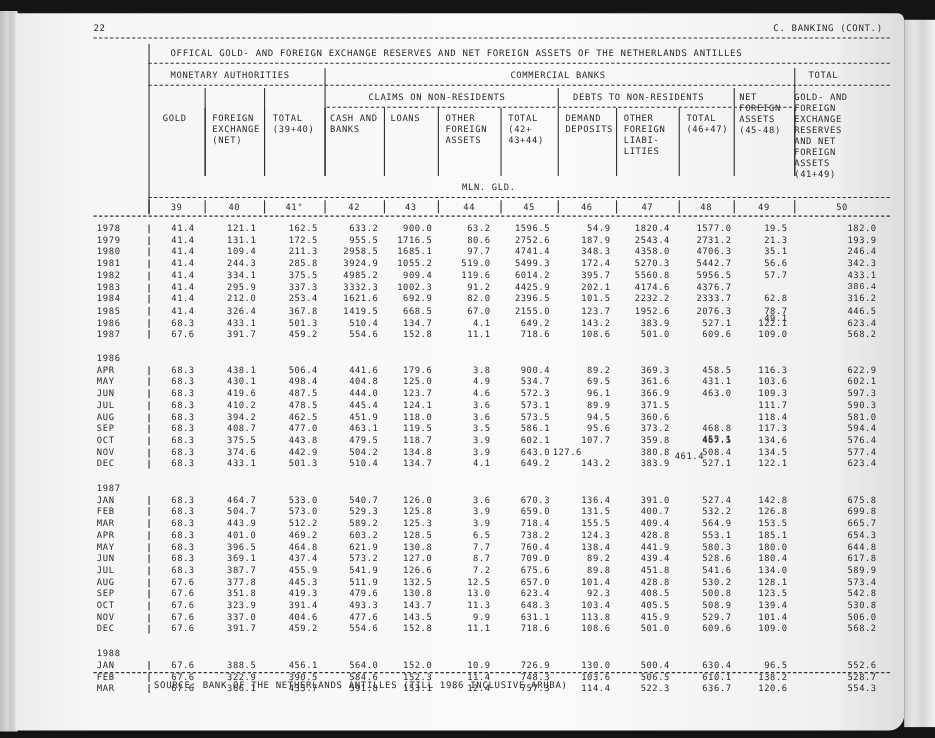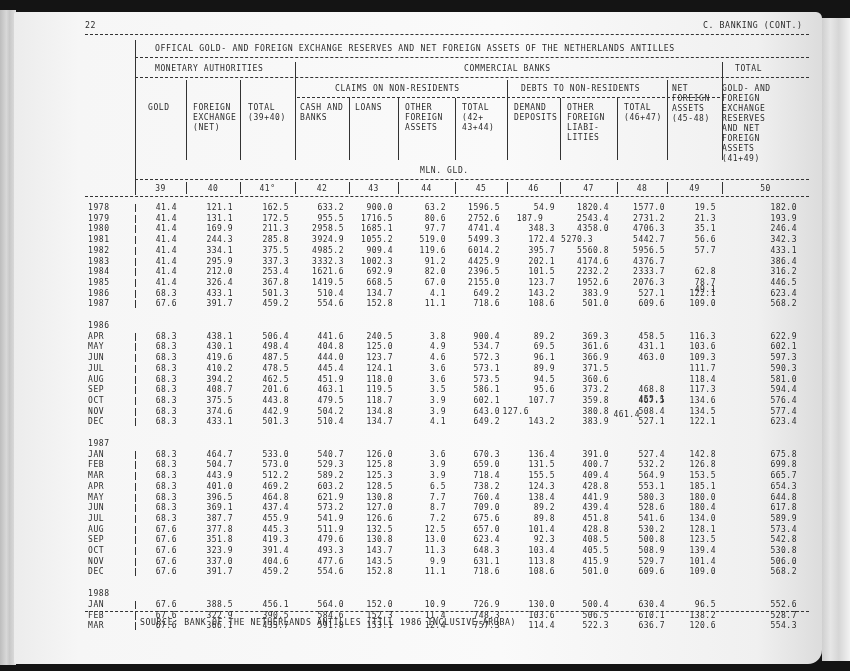--- a/index.html
+++ b/index.html
@@ -112,31 +112,31 @@
     <div>
       <div class="lbl" style="left: 88px; top: 213.7px;">1979</div>
       <div class="vbar" style="left: 135px; top: 214.7px; height: 8px;"></div>
       <div class="num" style="left: 127px; width: 50px; top: 213.7px;">41.4</div>
       <div class="num" style="left: 183px; width: 50px; top: 213.7px;">131.1</div>
       <div class="num" style="left: 239px; width: 50px; top: 213.7px;">172.5</div>
       <div class="num" style="left: 294px; width: 50px; top: 213.7px;">955.5</div>
       <div class="num" style="left: 343px; width: 50px; top: 213.7px;">1716.5</div>
       <div class="num" style="left: 396px; width: 50px; top: 213.7px;">80.6</div>
       <div class="num" style="left: 450px; width: 50px; top: 213.7px;">2752.6</div>
-      <div class="num" style="left: 505px; width: 50px; top: 213.7px; text-align: center;">187.9</div>
+      <div class="num" style="left: 505px; width: 50px; top: 213.7px;">187.9</div>
       <div class="num" style="left: 559px; width: 50px; top: 213.7px;">2543.4</div>
       <div class="num" style="left: 615px; width: 50px; top: 213.7px;">2731.2</div>
       <div class="num" style="left: 666px; width: 50px; top: 213.7px;">21.3</div>
       <div class="num" style="left: 747px; width: 50px; top: 213.7px;">193.9</div>
     </div>
     <div>
       <div class="lbl" style="left: 88px; top: 224.4px;">1980</div>
       <div class="vbar" style="left: 135px; top: 225.4px; height: 8px;"></div>
       <div class="num" style="left: 127px; width: 50px; top: 224.4px;">41.4</div>
-      <div class="num" style="left: 183px; width: 50px; top: 224.4px;">169.9</div>
+      <div class="num" style="left: 183px; width: 50px; top: 224.4px;">109.4</div>
       <div class="num" style="left: 239px; width: 50px; top: 224.4px;">211.3</div>
       <div class="num" style="left: 294px; width: 50px; top: 224.4px;">2958.5</div>
       <div class="num" style="left: 343px; width: 50px; top: 224.4px;">1685.1</div>
       <div class="num" style="left: 396px; width: 50px; top: 224.4px;">97.7</div>
       <div class="num" style="left: 450px; width: 50px; top: 224.4px;">4741.4</div>
       <div class="num" style="left: 505px; width: 50px; top: 224.4px;">348.3</div>
       <div class="num" style="left: 559px; width: 50px; top: 224.4px;">4358.0</div>
       <div class="num" style="left: 615px; width: 50px; top: 224.4px;">4706.3</div>
       <div class="num" style="left: 666px; width: 50px; top: 224.4px;">35.1</div>
       <div class="num" style="left: 747px; width: 50px; top: 224.4px;">246.4</div>
@@ -145,21 +145,21 @@
       <div class="lbl" style="left: 88px; top: 235.1px;">1981</div>
       <div class="vbar" style="left: 135px; top: 236.1px; height: 8px;"></div>
       <div class="num" style="left: 127px; width: 50px; top: 235.1px;">41.4</div>
       <div class="num" style="left: 183px; width: 50px; top: 235.1px;">244.3</div>
       <div class="num" style="left: 239px; width: 50px; top: 235.1px;">285.8</div>
       <div class="num" style="left: 294px; width: 50px; top: 235.1px;">3924.9</div>
       <div class="num" style="left: 343px; width: 50px; top: 235.1px;">1055.2</div>
       <div class="num" style="left: 396px; width: 50px; top: 235.1px;">519.0</div>
       <div class="num" style="left: 450px; width: 50px; top: 235.1px;">5499.3</div>
       <div class="num" style="left: 505px; width: 50px; top: 235.1px;">172.4</div>
-      <div class="num" style="left: 543px; width: 50px; top: 235.1px;">5270.3</div>
+      <div class="num" style="left: 559px; width: 50px; top: 235.1px;">5270.3</div>
       <div class="num" style="left: 615px; width: 50px; top: 235.1px;">5442.7</div>
       <div class="num" style="left: 666px; width: 50px; top: 235.1px;">56.6</div>
       <div class="num" style="left: 747px; width: 50px; top: 235.1px;">342.3</div>
     </div>
     <div>
       <div class="lbl" style="left: 88px; top: 245.8px;">1982</div>
       <div class="vbar" style="left: 135px; top: 246.8px; height: 8px;"></div>
       <div class="num" style="left: 127px; width: 50px; top: 245.8px;">41.4</div>
       <div class="num" style="left: 183px; width: 50px; top: 245.8px;">334.1</div>
       <div class="num" style="left: 239px; width: 50px; top: 245.8px;">375.5</div>
@@ -180,21 +180,21 @@
       <div class="num" style="left: 183px; width: 50px; top: 256.5px;">295.9</div>
       <div class="num" style="left: 239px; width: 50px; top: 256.5px;">337.3</div>
       <div class="num" style="left: 294px; width: 50px; top: 256.5px;">3332.3</div>
       <div class="num" style="left: 343px; width: 50px; top: 256.5px;">1002.3</div>
       <div class="num" style="left: 396px; width: 50px; top: 256.5px;">91.2</div>
       <div class="num" style="left: 450px; width: 50px; top: 256.5px;">4425.9</div>
       <div class="num" style="left: 505px; width: 50px; top: 256.5px;">202.1</div>
       <div class="num" style="left: 559px; width: 50px; top: 256.5px;">4174.6</div>
       <div class="num" style="left: 615px; width: 50px; top: 256.5px;">4376.7</div>
       <div class="num" style="left: 666px; width: 50px; top: 256.5px; margin-top: 28px;">49.1</div>
-      <div class="num" style="left: 747px; width: 50px; top: 256.5px;">386.4</div>
+      <div class="num" style="left: 747px; width: 50px; top: 256.5px; font-family: Liberation Mono, monospace;">386.4</div>
     </div>
     <div>
       <div class="lbl" style="left: 88px; top: 267.2px;">1984</div>
       <div class="vbar" style="left: 135px; top: 268.2px; height: 8px;"></div>
       <div class="num" style="left: 127px; width: 50px; top: 267.2px;">41.4</div>
       <div class="num" style="left: 183px; width: 50px; top: 267.2px;">212.0</div>
       <div class="num" style="left: 239px; width: 50px; top: 267.2px;">253.4</div>
       <div class="num" style="left: 294px; width: 50px; top: 267.2px;">1621.6</div>
       <div class="num" style="left: 343px; width: 50px; top: 267.2px;">692.9</div>
       <div class="num" style="left: 396px; width: 50px; top: 267.2px;">82.0</div>
@@ -254,21 +254,21 @@
       <div class="num" style="left: 747px; width: 50px; top: 299.3px;">568.2</div>
     </div>
     <div class="lbl" style="left: 88px; top: 321px;">1986</div>
     <div>
       <div class="lbl" style="left: 88px; top: 331.7px;">APR</div>
       <div class="vbar" style="left: 135px; top: 332.7px; height: 8px;"></div>
       <div class="num" style="left: 127px; width: 50px; top: 331.7px;">68.3</div>
       <div class="num" style="left: 183px; width: 50px; top: 331.7px;">438.1</div>
       <div class="num" style="left: 239px; width: 50px; top: 331.7px;">506.4</div>
       <div class="num" style="left: 294px; width: 50px; top: 331.7px;">441.6</div>
-      <div class="num" style="left: 343px; width: 50px; top: 331.7px;">240.5</div>
+      <div class="num" style="left: 343px; width: 50px; top: 331.7px;">179.6</div>
       <div class="num" style="left: 396px; width: 50px; top: 331.7px;">3.8</div>
       <div class="num" style="left: 450px; width: 50px; top: 331.7px;">900.4</div>
       <div class="num" style="left: 505px; width: 50px; top: 331.7px;">89.2</div>
       <div class="num" style="left: 559px; width: 50px; top: 331.7px;">369.3</div>
       <div class="num" style="left: 615px; width: 50px; top: 331.7px;">458.5</div>
       <div class="num" style="left: 666px; width: 50px; top: 331.7px;">116.3</div>
       <div class="num" style="left: 747px; width: 50px; top: 331.7px;">622.9</div>
     </div>
     <div>
       <div class="lbl" style="left: 88px; top: 342.4px;">MAY</div>
@@ -332,21 +332,21 @@
       <div class="num" style="left: 559px; width: 50px; top: 374.5px;">360.6</div>
       <div class="num" style="left: 615px; width: 50px; top: 374.5px; margin-top: 20px;">455.1</div>
       <div class="num" style="left: 666px; width: 50px; top: 374.5px;">118.4</div>
       <div class="num" style="left: 747px; width: 50px; top: 374.5px;">581.0</div>
     </div>
     <div>
       <div class="lbl" style="left: 88px; top: 385.2px;">SEP</div>
       <div class="vbar" style="left: 135px; top: 386.2px; height: 8px;"></div>
       <div class="num" style="left: 127px; width: 50px; top: 385.2px;">68.3</div>
       <div class="num" style="left: 183px; width: 50px; top: 385.2px;">408.7</div>
-      <div class="num" style="left: 239px; width: 50px; top: 385.2px;">201.6</div>
+      <div class="num" style="left: 239px; width: 50px; top: 385.2px;">477.0</div>
       <div class="num" style="left: 294px; width: 50px; top: 385.2px;">463.1</div>
       <div class="num" style="left: 343px; width: 50px; top: 385.2px;">119.5</div>
       <div class="num" style="left: 396px; width: 50px; top: 385.2px;">3.5</div>
       <div class="num" style="left: 450px; width: 50px; top: 385.2px;">586.1</div>
       <div class="num" style="left: 505px; width: 50px; top: 385.2px;">95.6</div>
       <div class="num" style="left: 559px; width: 50px; top: 385.2px;">373.2</div>
       <div class="num" style="left: 615px; width: 50px; top: 385.2px;">468.8</div>
       <div class="num" style="left: 666px; width: 50px; top: 385.2px;">117.3</div>
       <div class="num" style="left: 747px; width: 50px; top: 385.2px;">594.4</div>
     </div>

